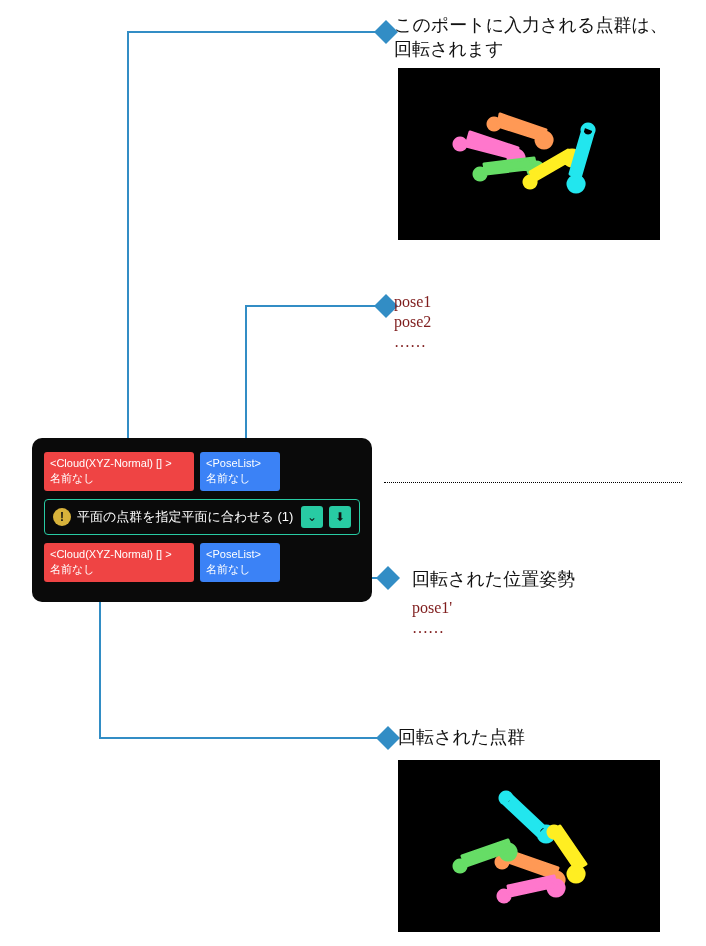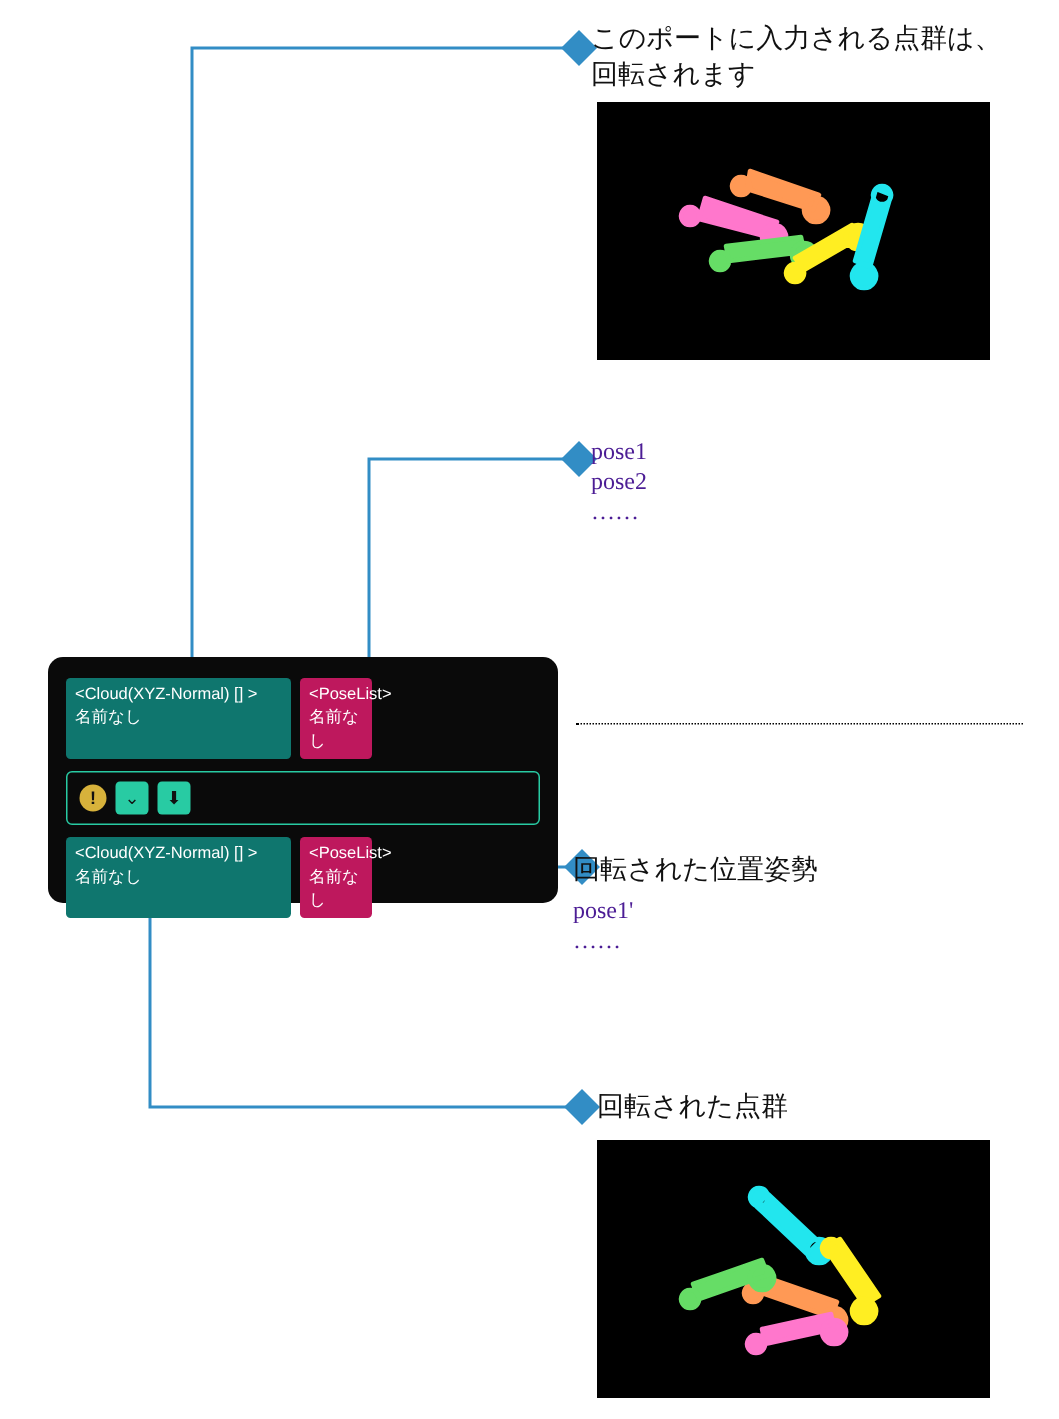--- a/index.html
+++ b/index.html
@@ -1,28 +1,28 @@
 <!DOCTYPE html>
 <html><head>
   <meta charset="utf-8">
   <style>
   *{margin:0;padding:0;box-sizing:border-box}
   body{font-family:sans-serif;background:#fff;width:706px;height:946px;position:relative;overflow:hidden}
   svg{position:absolute;top:0;left:0;pointer-events:none}
   .node{position:absolute;left:32px;top:438px;width:340px;height:164px;background:#0a0a0a;border-radius:10px;padding:10px 12px}
   .ports-row{display:flex;gap:6px;margin:4px 0}
   .port{font-size:11px;line-height:1.4;color:#fff;padding:4px 6px;border-radius:3px}
-  .port-cloud{background:#0f766e;width:150px}
-  .port-pose{background:#be185d;width:48px}
+  .port-cloud{background:#ef4444;width:150px}
+  .port-pose{background:#3b82f6;width:80px}
   .titlebar{display:flex;align-items:center;gap:6px;border:1px solid #28cba3;border-radius:4px;padding:6px 8px;margin:8px 0}
   .titlebar .exclaim{width:18px;height:18px;border-radius:50%;background:#d7b23b;display:flex;align-items:center;justify-content:center;font-size:12px;color:#111;font-weight:bold}
   .titlebar .title{color:#fff;font-size:13px;flex:1}
   .titlebar .btn{background:#28cba3;width:22px;height:22px;border-radius:3px;display:flex;align-items:center;justify-content:center;color:#111;font-size:12px}
   .callout{position:absolute;font-size:18px;color:#111}
-  .sub{font-family:serif;font-size:16px;color:#4c1d95;margin-top:8px}
+  .sub{font-family:serif;font-size:16px;color:#7f1d1d;margin-top:8px}
   .sub .item{margin:2px 0}
   .imgbox{position:absolute;width:262px;height:172px;background:#000;display:flex;align-items:center;justify-content:center}
   .hr{position:absolute;left:384px;top:482px;width:298px;height:0;border-top:1px dotted #000}
   </style>
 </head>
 <body>
 
 <svg width="706" height="946">
   <defs>
     <marker id="diam" markerWidth="12" markerHeight="12" refX="6" refY="6" orient="auto">
@@ -71,40 +71,41 @@
       <div>&lt;Cloud(XYZ-Normal) [] &gt;</div>
       <div>名前なし</div>
     </div>
     <div class="port port-pose">
       <div>&lt;PoseList&gt;</div>
       <div>名前なし</div>
     </div>
   </div>
   <div class="titlebar">
     <div class="exclaim">!</div>
+    <div class="title">平面の点群を指定平面に合わせる (1)</div>
     <div class="btn">
         <span>⌄</span>
       </div>
     <div class="btn">
         <span>⬇</span>
       </div>
   </div>
   <div class="ports-row">
     <div class="port port-cloud">
       <div>&lt;Cloud(XYZ-Normal) [] &gt;</div>
       <div>名前なし</div>
     </div>
     <div class="port port-pose">
       <div>&lt;PoseList&gt;</div>
       <div>名前なし</div>
     </div>
   </div>
 </div>
 
-<div class="callout" style="left:382px;top:567px;width:290px">
+<div class="callout" style="left:412px;top:567px;width:290px">
   <div>回転された位置姿勢</div>
   <div class="sub">
     <div class="item">pose1'</div>
     <div class="item">……</div>
   </div>
 </div>
 
 <div class="callout" style="left:398px;top:725px;width:290px">
   <div>回転された点群</div>
 </div>

